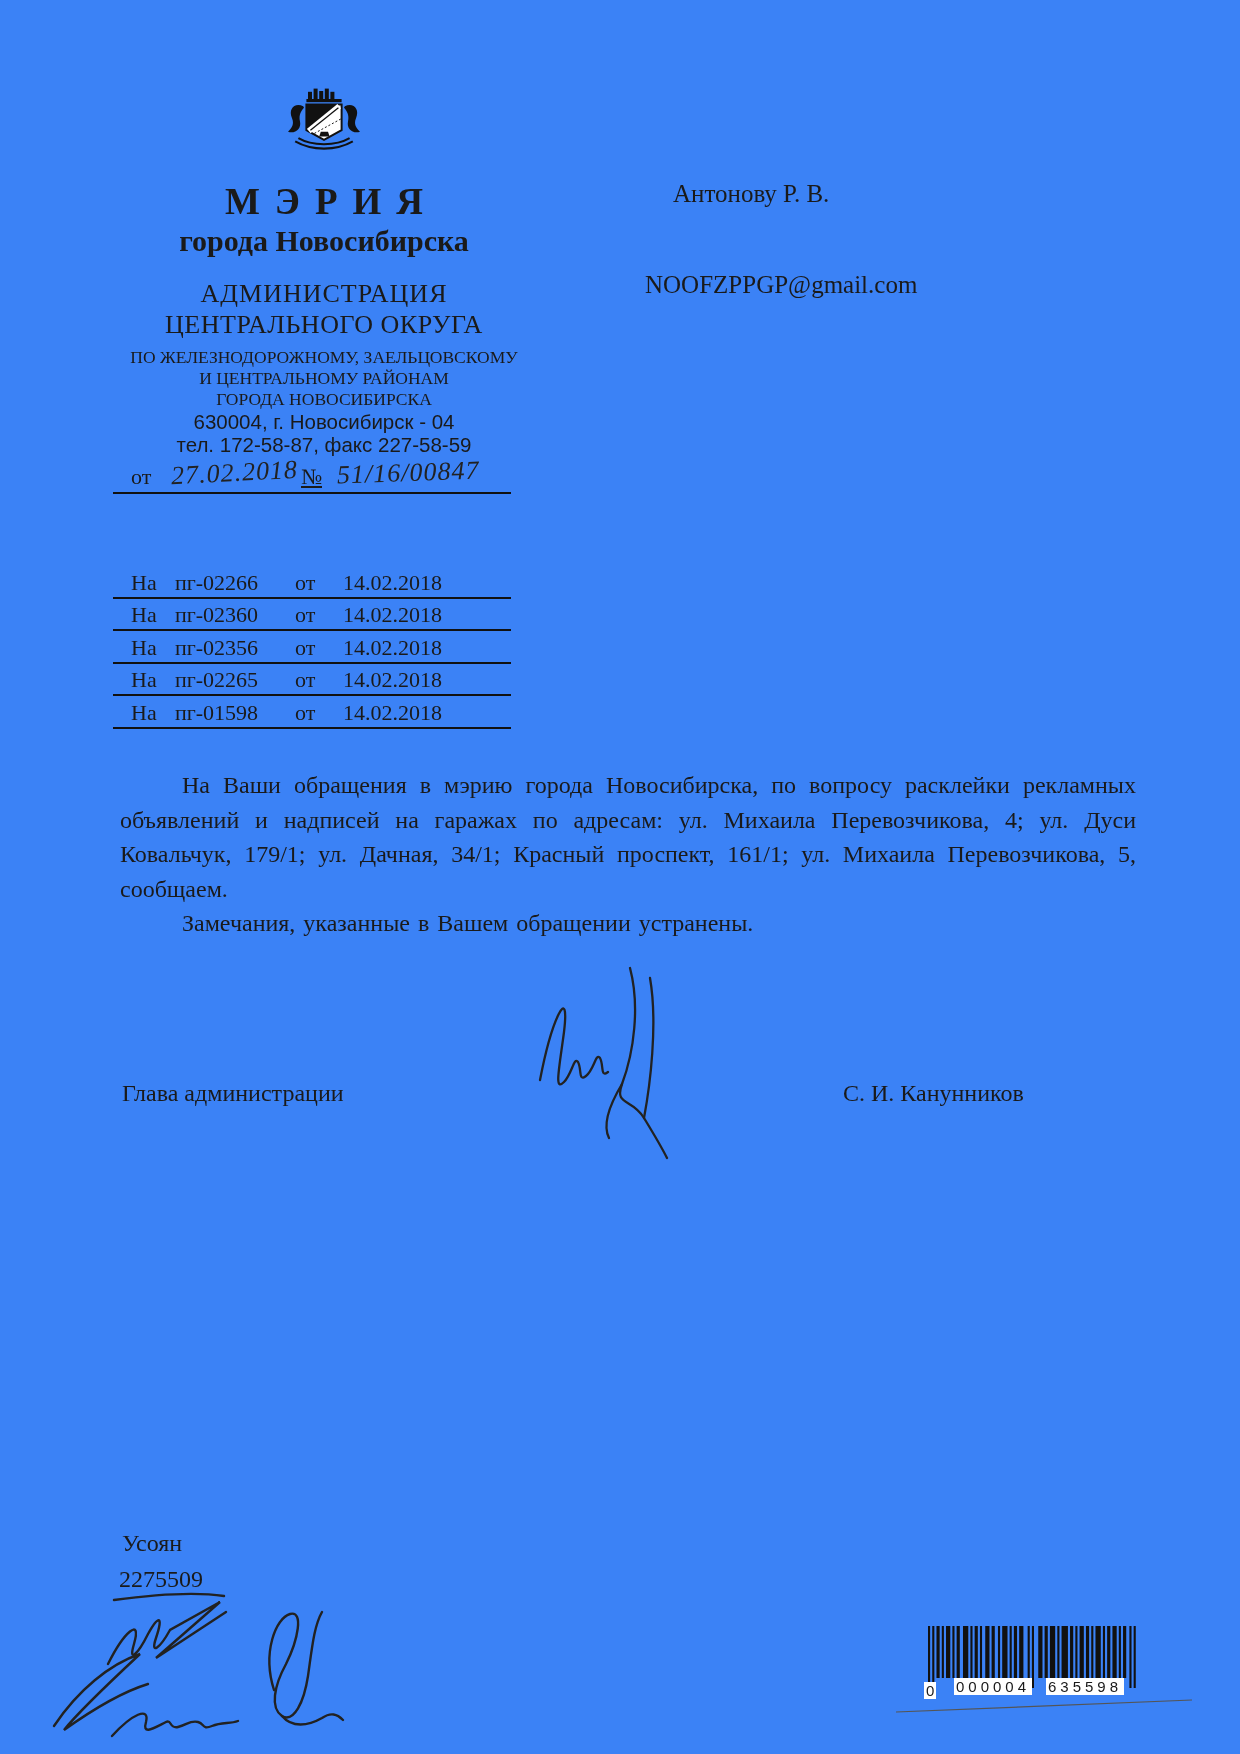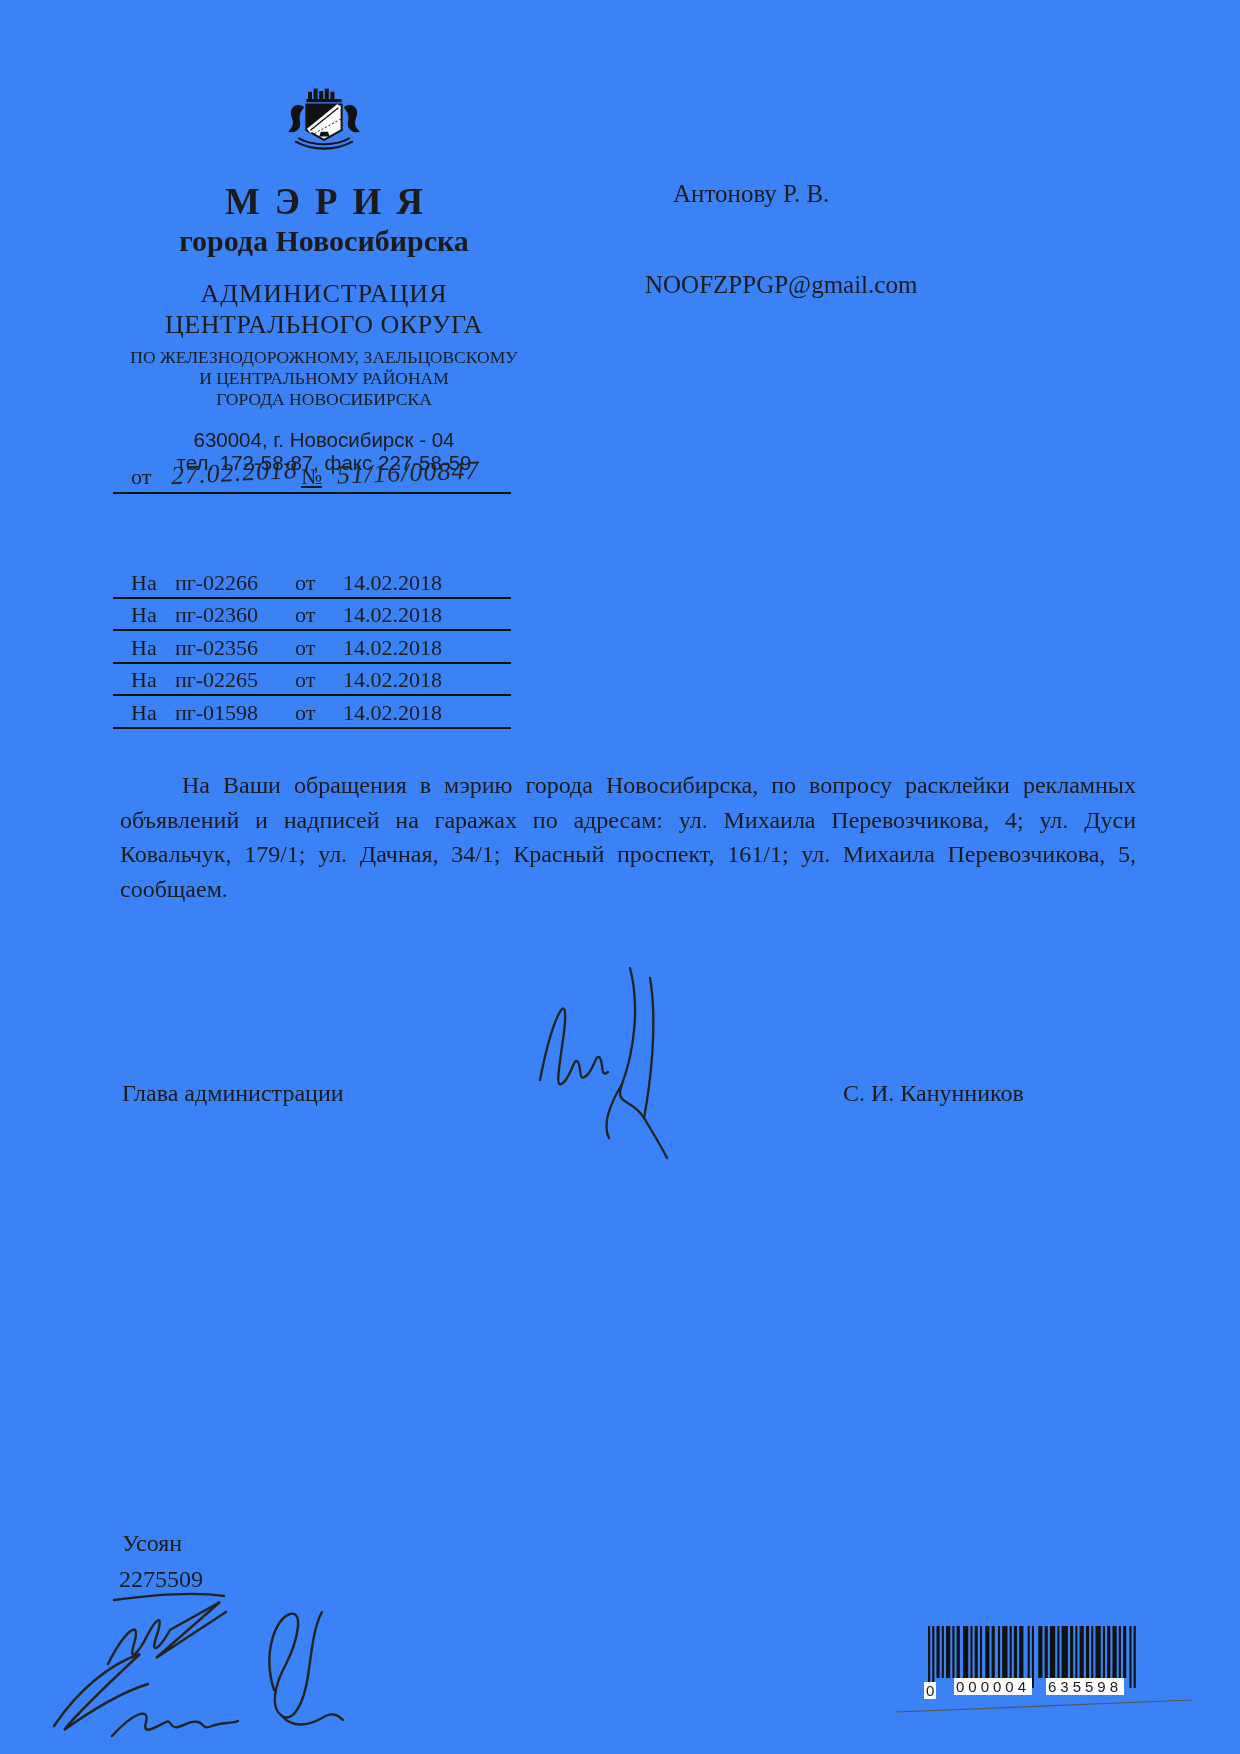--- a/index.html
+++ b/index.html
@@ -11,21 +11,21 @@
   
   .letterhead { position:absolute; left:88px; top:84px; width:472px; text-align:center; }
   .emblem { display:block; margin:0 auto 4px auto; width:96px; height:94px; }
   .org-title { font-size:37px; font-weight:bold; letter-spacing:15px; text-indent:15px; line-height:40px; }
   .org-sub   { font-size:30px; font-weight:bold; line-height:34px; margin-top:2px; }
   .dept-1 { font-size:26px; line-height:31px; margin-top:20px; letter-spacing:1px; }
   .dept-2 { font-size:26px; line-height:31px; letter-spacing:0.5px; }
   .dept-small { font-size:17.5px; line-height:21px; }
   .dept-small.first { margin-top:7px; }
   .addr { font-family:"Liberation Sans","DejaVu Sans",sans-serif; font-size:20.5px; line-height:23px; }
-  .addr.first { margin-top:18px; }
+  .addr.first { margin-top:0; }
   
   .recipient-name  { position:absolute; left:645px; top:180px; font-size:25px;margin-left:28px; }
   .recipient-email { position:absolute; left:645px; top:271px; font-size:25px;text-align:right; }
   
   .refline { position:absolute; left:113px; top:455px; width:398px; height:37px;
              border-bottom:2.5px solid #111; }
   .refline .lbl { position:absolute; font-size:22px; bottom:2px; }
   .refline .lbl.ot { left:18px; }
   .refline .lbl.num { left:188px; text-decoration:underline; }
   .hand { font-style:italic; color:#222; font-size:26px;
@@ -140,20 +140,21 @@
     <div class="refrow">
       <span class="c-na">На</span>
       <span class="c-no">пг-01598</span>
       <span class="c-ot">от</span>
       <span class="c-dt">14.02.2018</span>
     </div>
   </div>
 
   <div class="body-text">
     <p>На Ваши обращения в мэрию города Новосибирска, по вопросу расклейки рекламных объявлений и надписей на гаражах по адресам: ул. Михаила Перевозчикова, 4; ул. Дуси Ковальчук, 179/1; ул. Дачная, 34/1; Красный проспект, 161/1; ул. Михаила Перевозчикова, 5, сообщаем.</p>
+    <p>Замечания, указанные в Вашем обращении устранены.</p>
   </div>
 
   <div class="signoff-title">Глава администрации</div>
   <svg class="signature-svg" viewBox="0 0 185 215">
     <g fill="none" stroke="#222" stroke-width="2.3" stroke-linecap="round">
       <path d="M28 128 C40 66 58 30 52 80 C47 118 42 140 52 130 C60 122 62 104 66 110 C70 117 66 130 74 124 C82 118 84 100 88 106 C92 113 88 126 96 120"></path>
       <path d="M118 16 C128 54 122 100 110 132 C102 154 120 146 132 166 C143 184 150 196 155 206"></path>
       <path d="M132 166 C138 134 146 72 138 26"></path>
       <path d="M110 132 C98 152 90 172 97 186"></path>
     </g>

